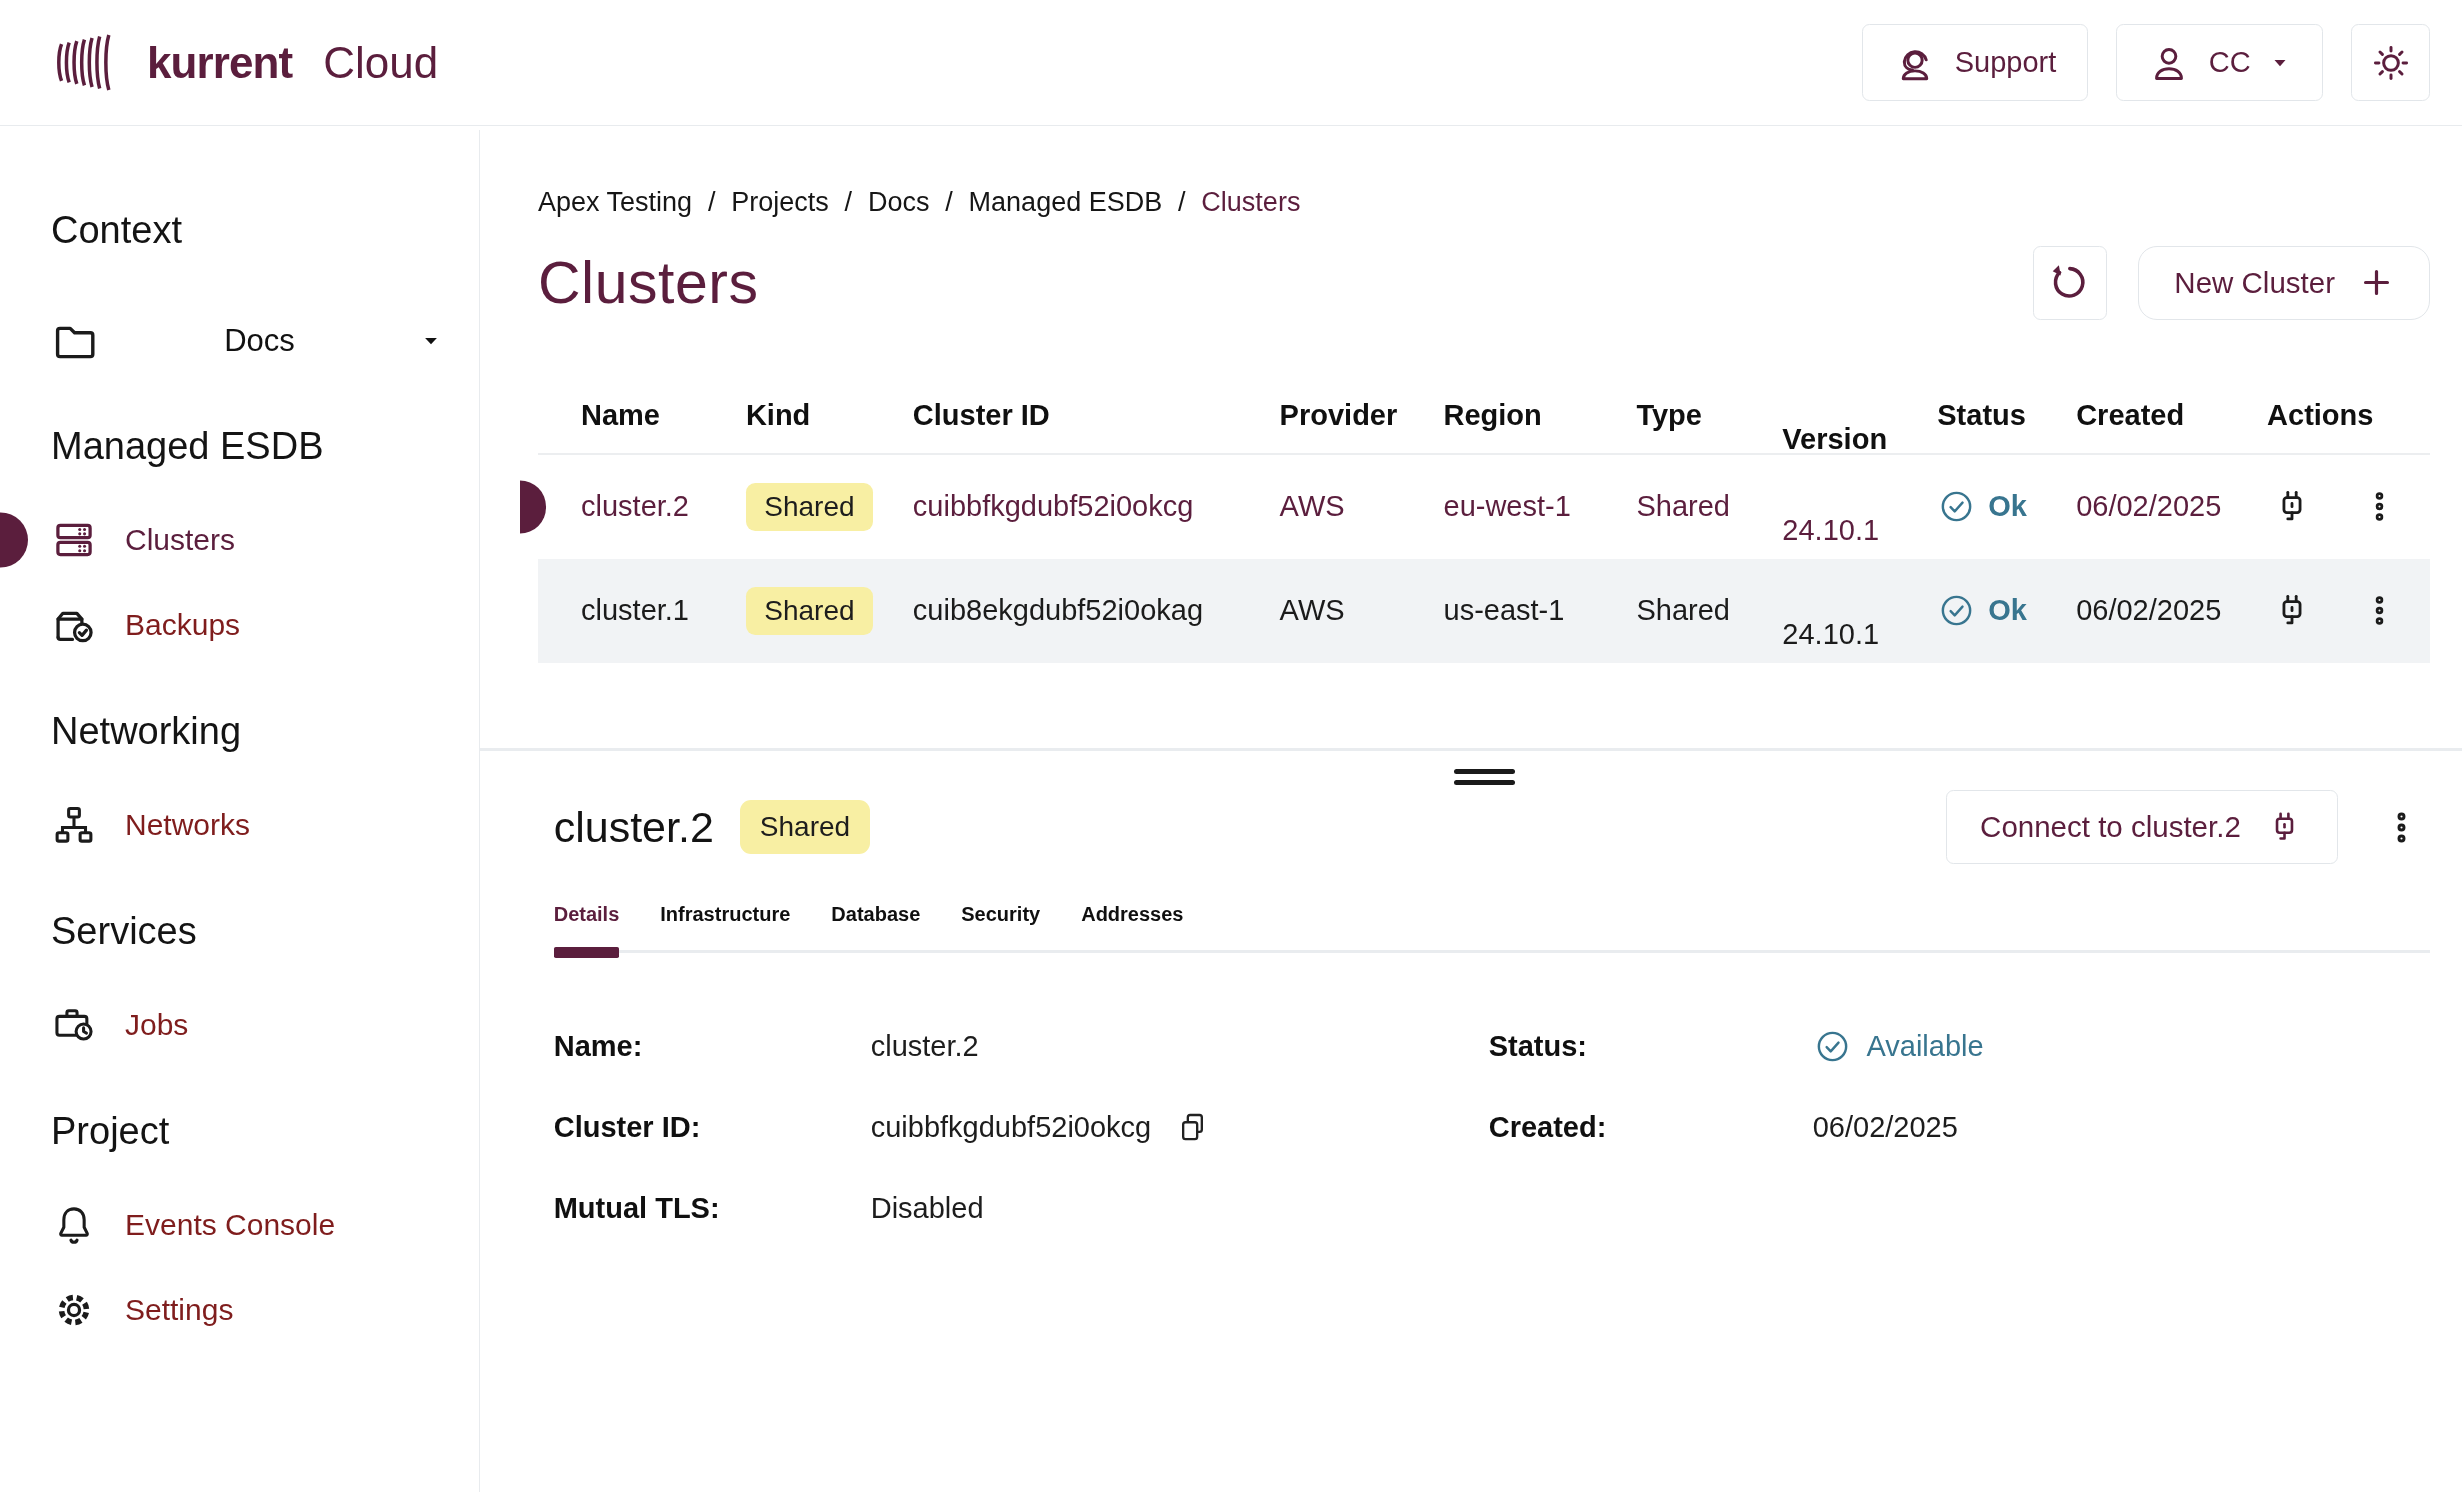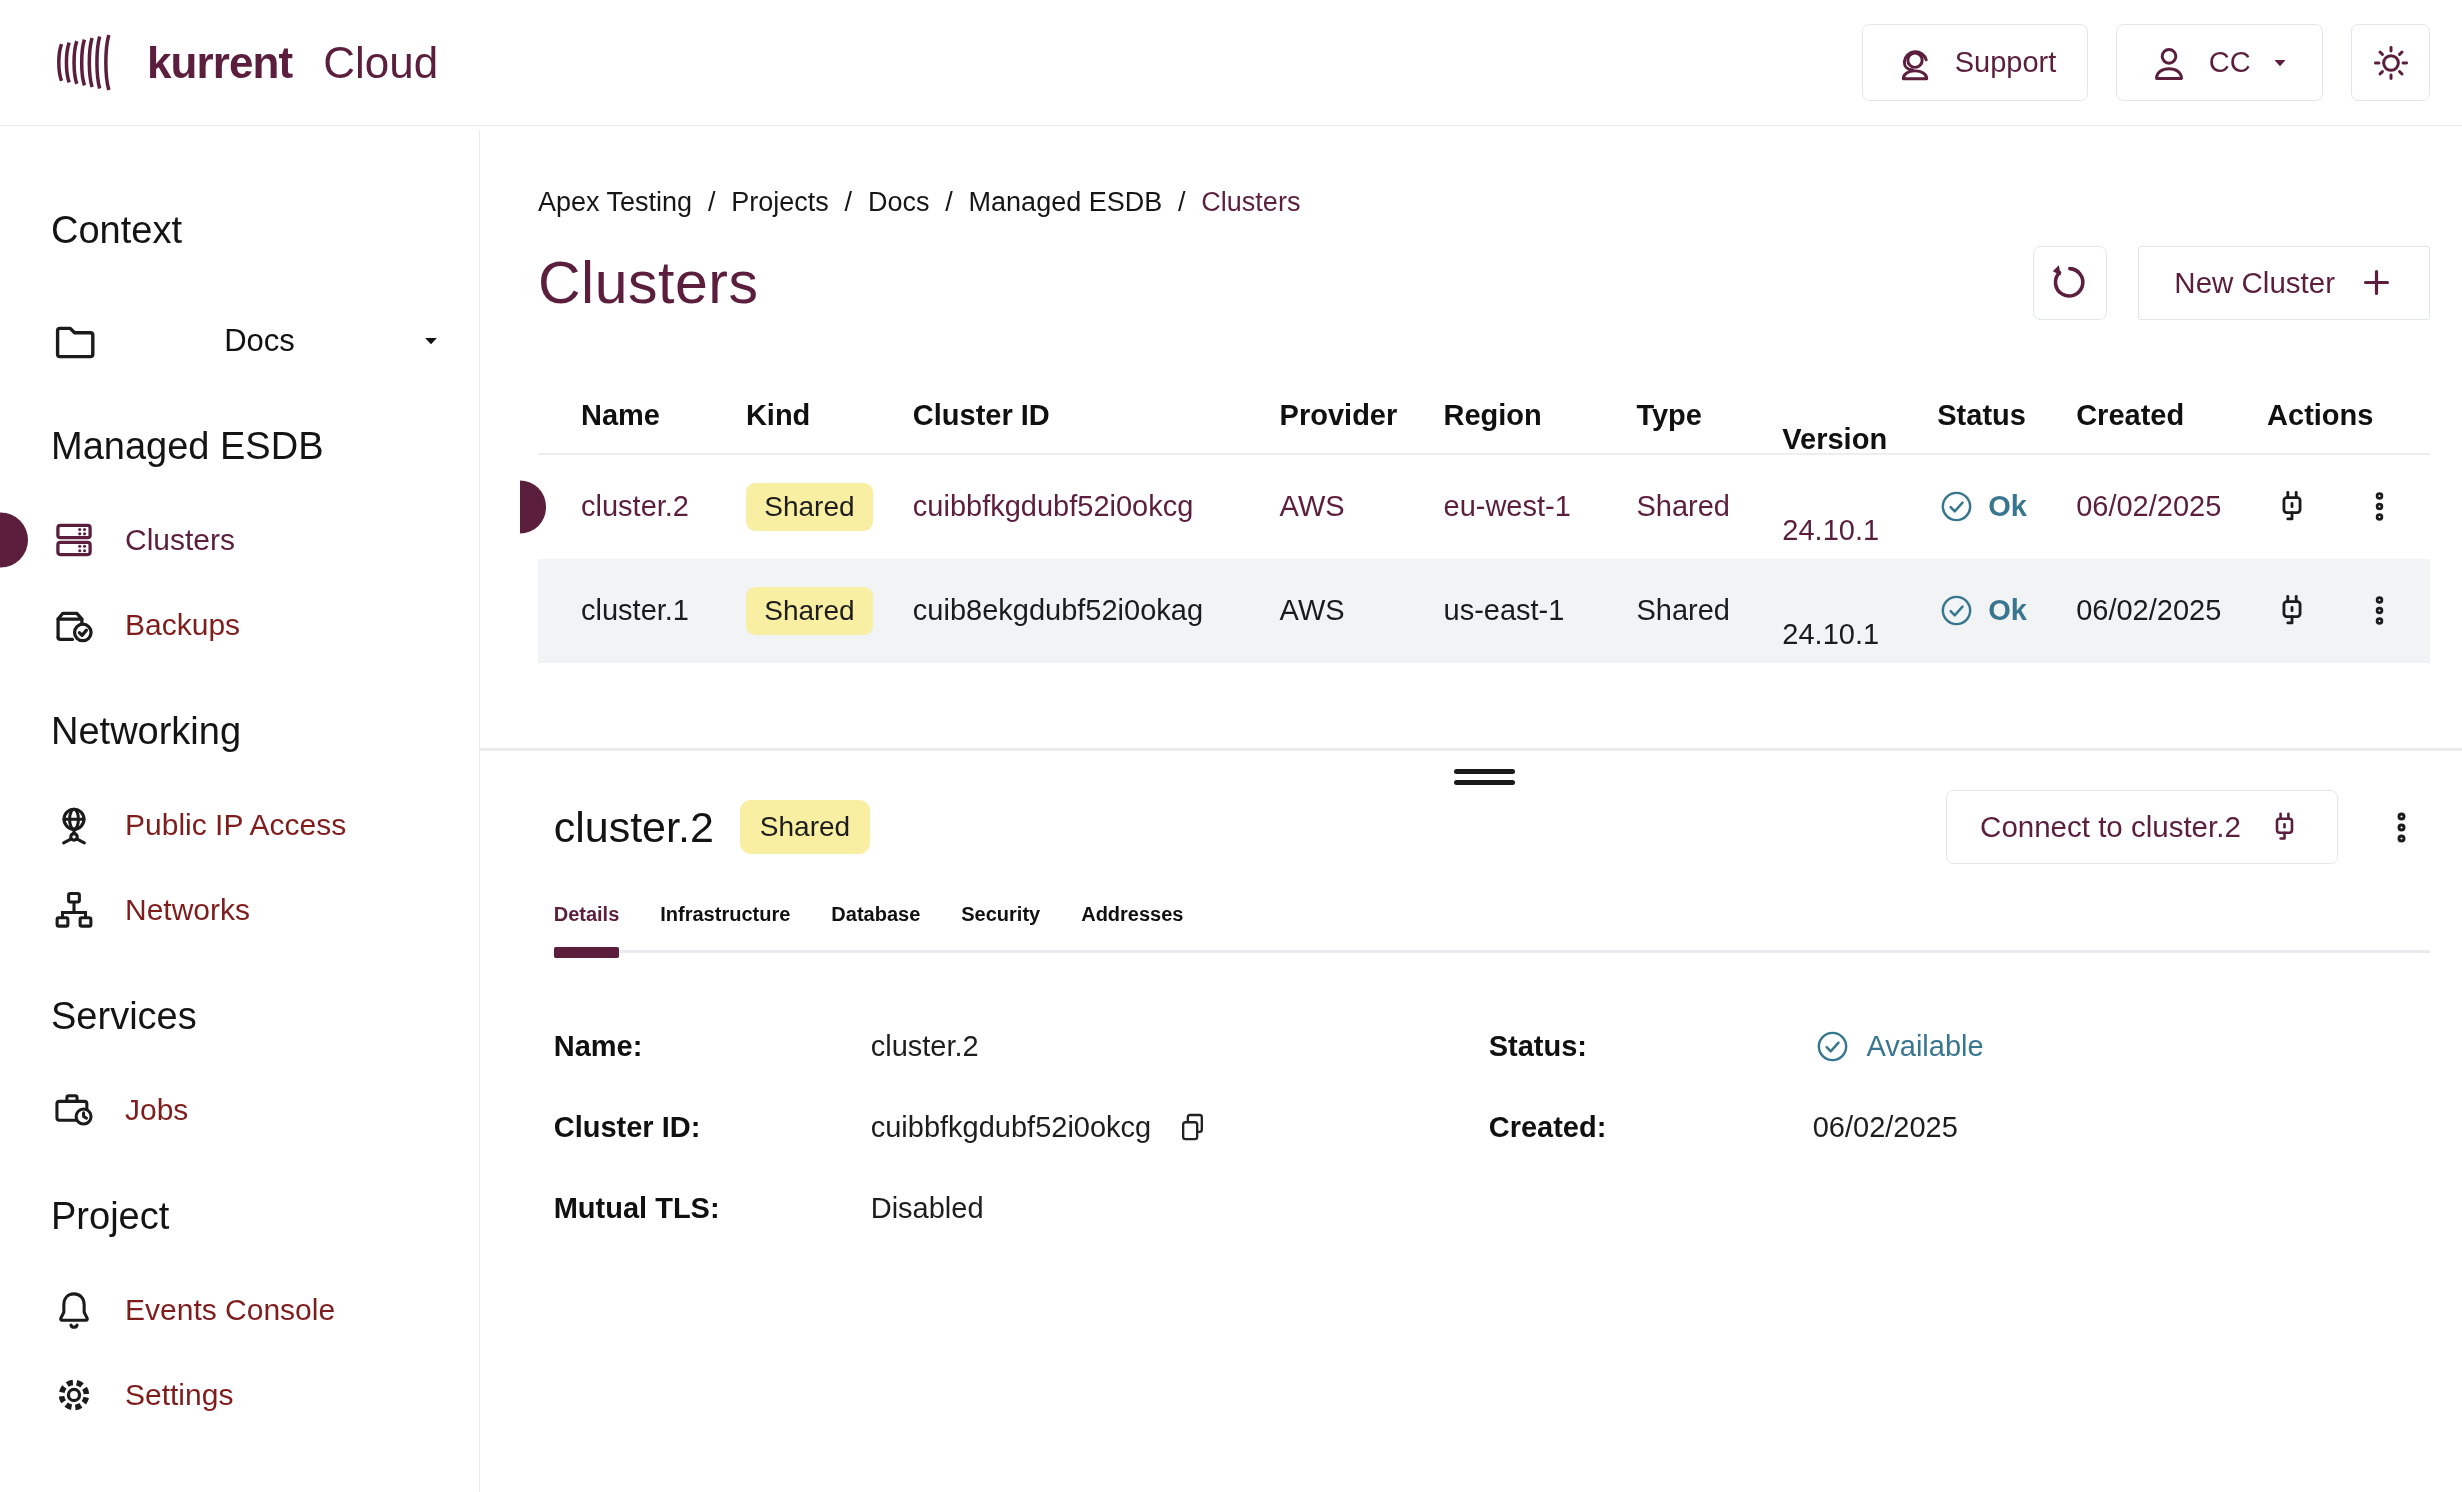--- a/index.html
+++ b/index.html
@@ -41,21 +41,21 @@
   .content { margin-left:480px; padding:46px 32px 0 58px; }
   .breadcrumb { font-size:27px; color:#161616; margin-top:14.8px; }
   .breadcrumb span { margin-right:8.3px; }
   .breadcrumb .current { color:var(--accent,#5b1e3d); }
   .title-row { margin-top:28px; display:flex; align-items:center; }
   .page-title { font-size:59px; font-weight:400; color:var(--accent,#5b1e3d); letter-spacing:0.5px; }
   .title-actions { margin-left:auto; display:flex; align-items:center; gap:31px; }
   .icon-btn { width:74px; height:74px; border:1.8px solid #e2e6ea; border-radius:7.4px;
     background:#fff; display:flex; align-items:center; justify-content:center; }
   .primary-btn { display:flex; align-items:center; gap:24px; height:74px; padding:0 35px;
-    border:1.8px solid #e2e6ea; border-radius:2px; background:#fff; color:var(--accent,#5b1e3d);
+    border:1.8px solid #e2e6ea; border-radius:19px; background:#fff; color:var(--accent,#5b1e3d);
     font-size:29.5px; }
 
   
   .table { margin-top:59px; width:1892px; }
   .thead { display:flex; align-items:center; height:76px; border-bottom:2.8px solid #eceef0;
     font-size:29px; font-weight:700; color:#101010; }
   .trow { position:relative; display:flex; align-items:center; height:104px; font-size:29px; }
   .trow.selected { color:var(--accent,#5b1e3d); }
   .trow.selected::before { content:""; position:absolute; left:-18.4px; top:50%;
     transform:translateY(-50%); width:26px; height:53px; border-radius:0 53px 53px 0;
@@ -187,32 +187,20 @@
         <circle cx="16.6" cy="15.9" r="4.3" fill="#fff"></circle>
         <polyline points="14.8,16 16.2,17.4 18.5,14.7"></polyline>
       </svg>
       <span data-interactable="false">Backups</span>
     </div>
   </div>
 
   <div class="sb-heading sb-section-heading" data-interactable="false">Networking</div>
   <div class="sb-items">
     <div class="sb-item" data-interactable="true">
-      <svg data-interactable="false" width="46" height="46" viewBox="0 0 24 24" fill="none" class="icon-dark" stroke-width="1.6" stroke-linecap="round">
-        <circle cx="12" cy="9" r="5.2"></circle>
-        <line x1="6.8" y1="9" x2="17.2" y2="9"></line>
-        <ellipse cx="12" cy="9" rx="2.3" ry="5.2"></ellipse>
-        <line x1="12" y1="14.2" x2="12" y2="16.4"></line>
-        <circle cx="12" cy="18.2" r="1.7"></circle>
-        <line x1="10.6" y1="19.3" x2="6.6" y2="21.3"></line>
-        <line x1="13.4" y1="19.3" x2="17.4" y2="21.3"></line>
-      </svg>
-      <span data-interactable="false">Public IP Access</span>
-    </div>
-    <div class="sb-item" data-interactable="true">
       <svg data-interactable="false" width="46" height="46" viewBox="0 0 24 24" fill="none" class="icon-dark" stroke-width="1.6">
         <rect x="9.2" y="3.4" width="5.6" height="4.4" rx="0.9"></rect>
         <rect x="3.2" y="16" width="5.6" height="4.4" rx="0.9"></rect>
         <rect x="15.2" y="16" width="5.6" height="4.4" rx="0.9"></rect>
         <path d="M12 7.8 V13.3 M6 16 v-2.7 h12 V16"></path>
       </svg>
       <span data-interactable="false">Networks</span>
     </div>
   </div>
 

